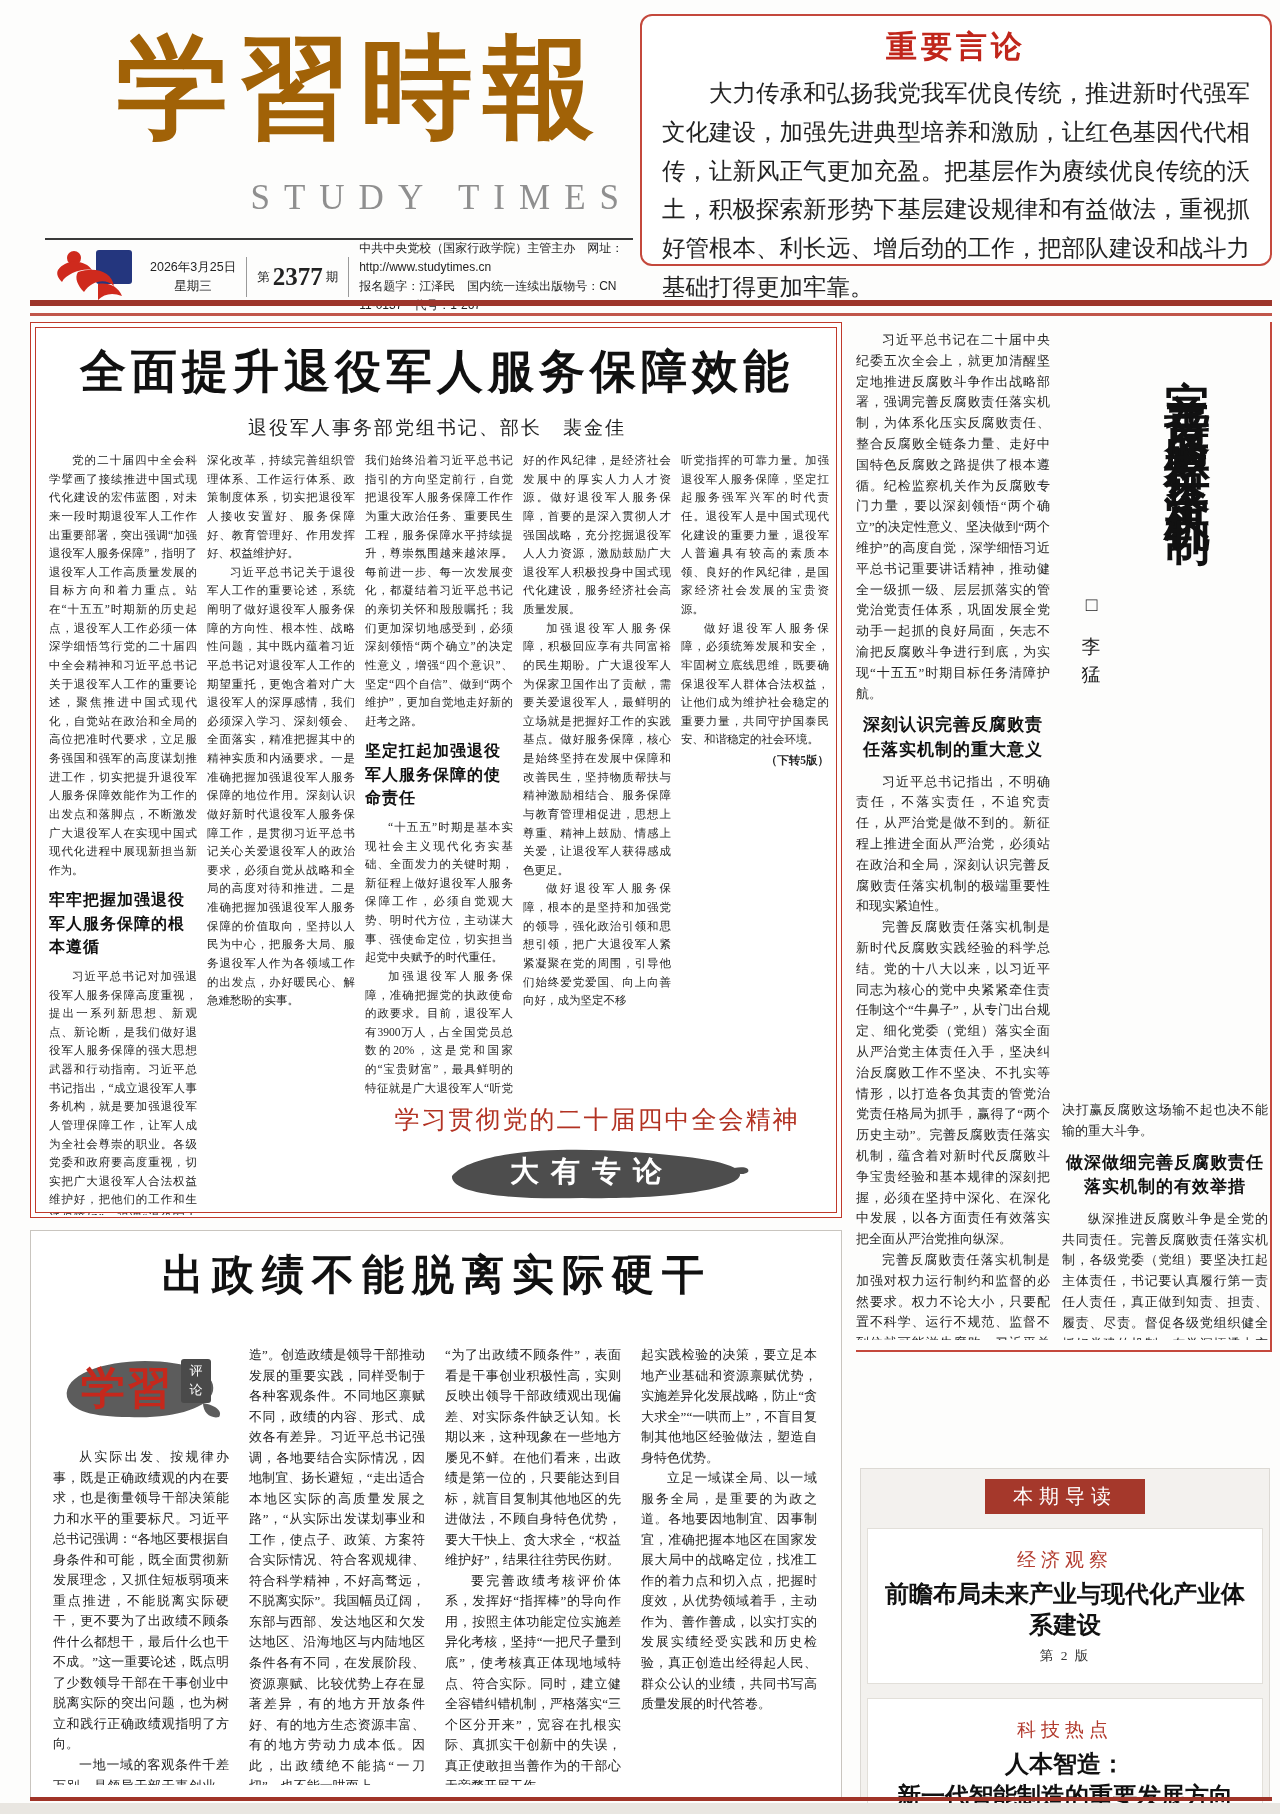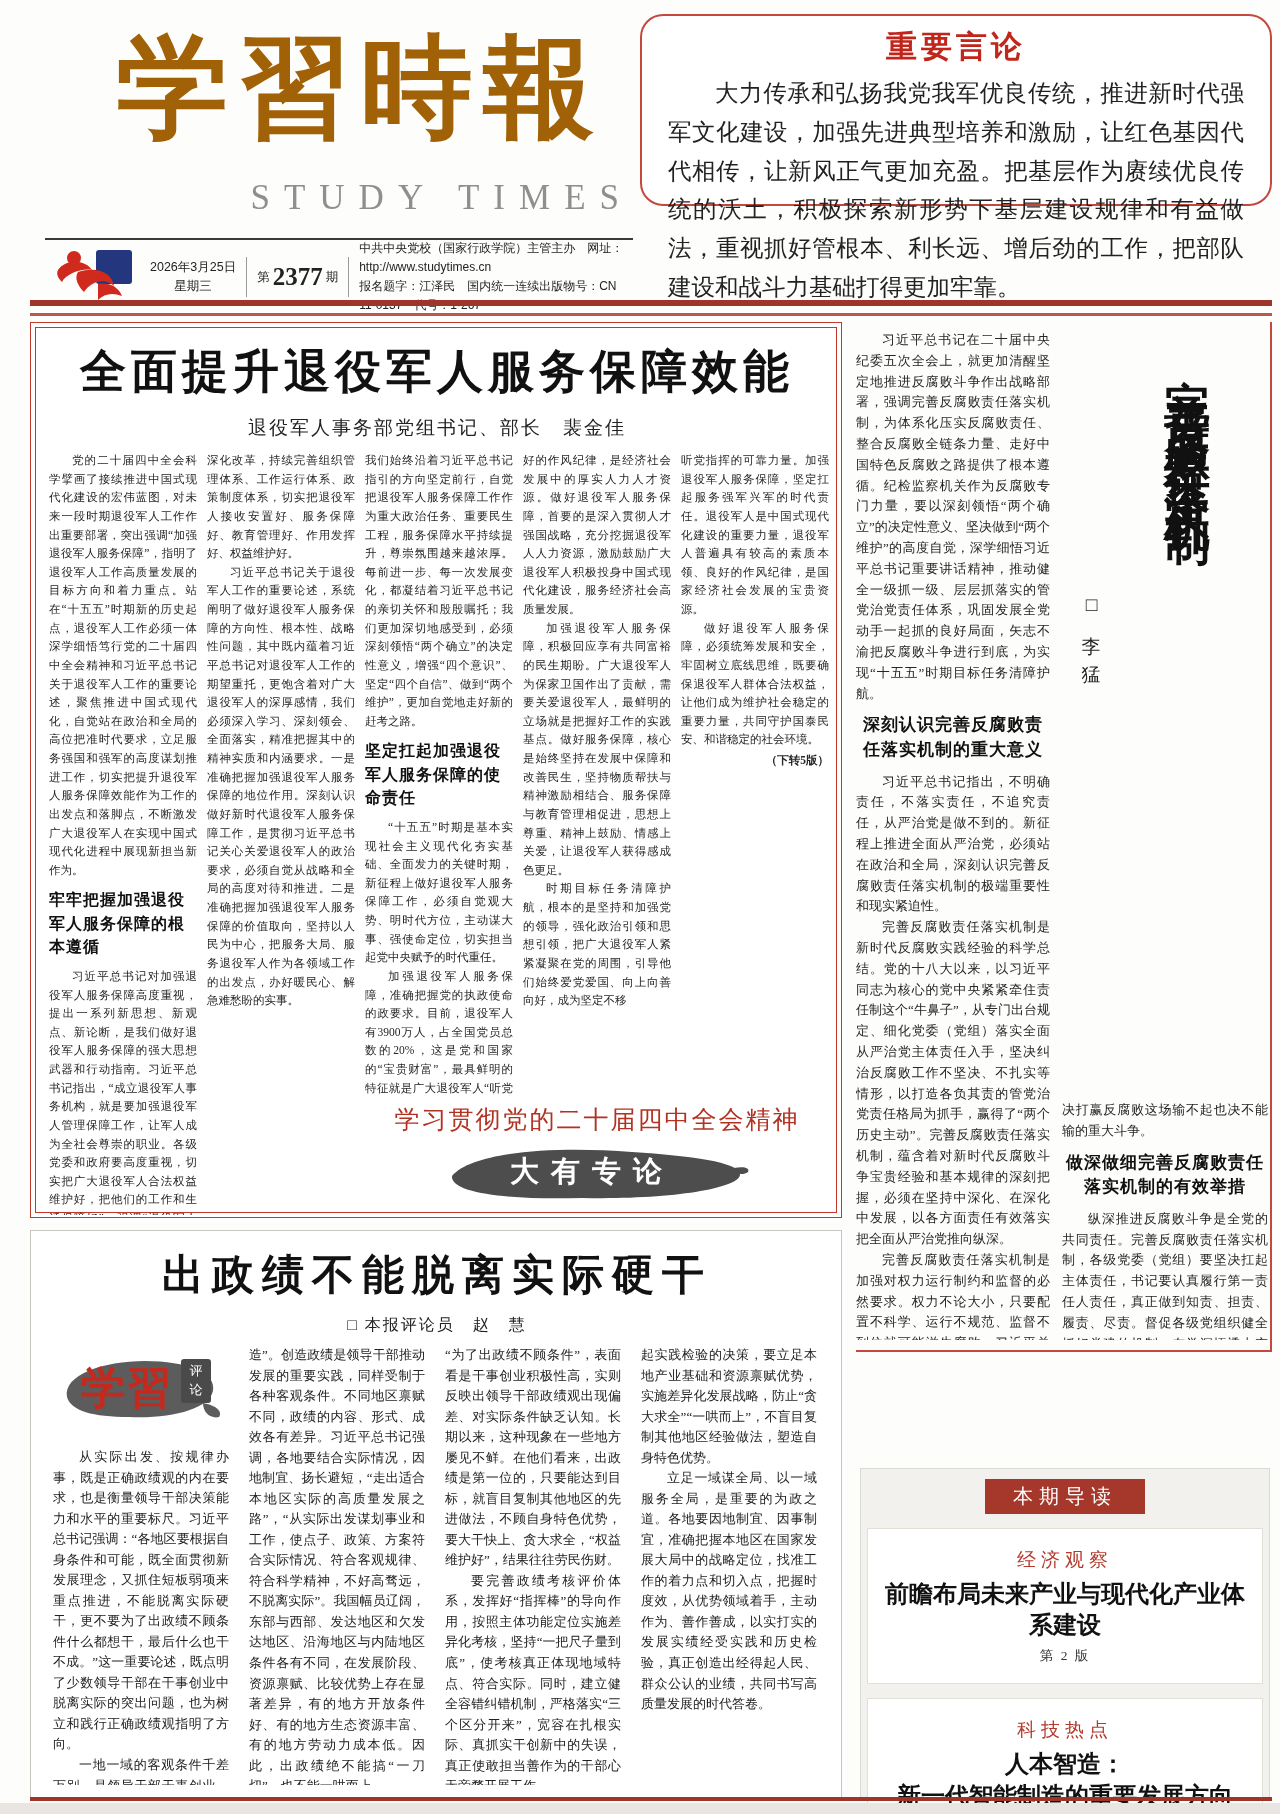--- a/index.html
+++ b/index.html
@@ -15,22 +15,22 @@
   .head-rule{left:45px;top:238px;width:588px;height:2px;background:#3a3a3a;}
   .logo-box{left:52px;top:248px;width:88px;height:54px;}
   .infoline{left:150px;top:250px;width:486px;height:54px;display:flex;align-items:center;gap:10px;
             font-size:12.5px;color:#222;font-family:"Liberation Sans",sans-serif;}
   .info-date{text-align:center;line-height:1.5;flex:0 0 auto;}
   .info-sep{width:1px;height:40px;background:#9a9a9a;flex:0 0 auto;}
   .issue-wrap{display:flex;align-items:center;gap:3px;flex:0 0 auto;}
   .issue-num{font-size:25px;font-weight:bold;font-family:"Liberation Serif",serif;}
   .info-pub{line-height:1.6;font-size:12px;flex:1 1 auto;}
   
-  .remarks{left:640px;top:14px;width:632px;height:192px;border:2px solid #c4483c;border-radius:23px;
-           background:#fff;box-sizing:border-box;padding:8px 26px;}
+  .remarks{left:640px;top:14px;width:632px;height:252px;border:2px solid #c4483c;border-radius:12px;
+           background:#fff;box-sizing:border-box;padding:8px 20px;}
   .remarks-title{text-align:center;font-size:31px;font-weight:bold;color:#c0261b;letter-spacing:4px;
                  font-family:"Liberation Sans",sans-serif;margin:2px 0 6px 0;}
   .remarks-body{font-size:23.5px;line-height:1.65;text-align:justify;color:#222;}
   .remarks-body p{margin:0;text-indent:2em;}
   
   .band1{left:30px;top:300px;width:1242px;height:6px;background:#9d352a;}
   .band2{left:30px;top:313px;width:1242px;height:3px;background:#c1564a;}
   
   .lead-box{left:30px;top:322px;width:812px;height:896px;border:1px solid #c0392b;
             outline:1px solid #c0392b;outline-offset:-6px;box-sizing:border-box;background:#fff;}
@@ -149,21 +149,21 @@
       </div>
     <div class="col lead-c lead-c-short" style="left:334px;">
         <p class="seg-pc">我们始终沿着习近平总书记指引的方向坚定前行，自觉把退役军人服务保障工作作为重大政治任务、重要民生工程，服务保障水平持续提升，尊崇氛围越来越浓厚。每前进一步、每一次发展变化，都凝结着习近平总书记的亲切关怀和殷殷嘱托；我们更加深切地感受到，必须深刻领悟“两个确立”的决定性意义，增强“四个意识”、坚定“四个自信”、做到“两个维护”，更加自觉地走好新的赶考之路。</p>
         <div class="seg-h">坚定扛起加强退役军人服务保障的使命责任</div>
         <p class="seg-p">“十五五”时期是基本实现社会主义现代化夯实基础、全面发力的关键时期，新征程上做好退役军人服务保障工作，必须自觉观大势、明时代方位，主动谋大事、强使命定位，切实担当起党中央赋予的时代重任。</p>
         <p class="seg-p">加强退役军人服务保障，准确把握党的执政使命的政要求。目前，退役军人有3900万人，占全国党员总数的20%，这是党和国家的“宝贵财富”，最具鲜明的特征就是广大退役军人“听党话、跟党走”、“退役不褪志”的政治本色。</p>
       </div>
     <div class="col lead-c lead-c-short" style="left:492px;">
         <p class="seg-pc">好的作风纪律，是经济社会发展中的厚实人力人才资源。做好退役军人服务保障，首要的是深入贯彻人才强国战略，充分挖掘退役军人人力资源，激励鼓励广大退役军人积极投身中国式现代化建设，服务经济社会高质量发展。</p>
         <p class="seg-p">加强退役军人服务保障，积极回应享有共同富裕的民生期盼。广大退役军人为保家卫国作出了贡献，需要关爱退役军人，最鲜明的立场就是把握好工作的实践基点。做好服务保障，核心是始终坚持在发展中保障和改善民生，坚持物质帮扶与精神激励相结合、服务保障与教育管理相促进，思想上尊重、精神上鼓励、情感上关爱，让退役军人获得感成色更足。</p>
-        <p class="seg-p">时期目标任务清障护航，根本的是坚持和加强党的领导，强化政治引领和思想引领，把广大退役军人紧紧凝聚在党的周围，引导他们始终爱党爱国、向上向善向好，成为坚定不移</p>
+        <p class="seg-p">做好退役军人服务保障，根本的是坚持和加强党的领导，强化政治引领和思想引领，把广大退役军人紧紧凝聚在党的周围，引导他们始终爱党爱国、向上向善向好，成为坚定不移</p>
       </div>
     <div class="col lead-c lead-c-short" style="left:650px;">
         <p class="seg-pc">听党指挥的可靠力量。加强退役军人服务保障，坚定扛起服务强军兴军的时代责任。退役军人是中国式现代化建设的重要力量，退役军人普遍具有较高的素质本领、良好的作风纪律，是国家经济社会发展的宝贵资源。</p>
         <p class="seg-p">做好退役军人服务保障，必须统筹发展和安全，牢固树立底线思维，既要确保退役军人群体合法权益，让他们成为维护社会稳定的重要力量，共同守护国泰民安、和谐稳定的社会环境。</p>
         <p class="seg-cont">（下转5版）</p>
       </div>
 
     <div class="abs slogan-wrap">
       <div class="slogan">学习贯彻党的二十届四中全会精神</div>
       <div class="brush">
@@ -203,21 +203,20 @@
     <div class="guide-item">
       <div class="guide-cat">科技热点</div>
       <div class="guide-title">人本智造：</div>
       <div class="guide-title">新一代智能制造的重要发展方向</div>
       <div class="guide-page">第 6 版</div>
     </div>
   </div>
 
   <div class="abs comm-box">
     <div class="abs comm-headline">出政绩不能脱离实际硬干</div>
-    <div class="abs comm-byline">□ 本报评论员　赵　慧</div>
 
     <div class="col comm-c" style="left:22px;">
       <div class="comm-logo">
         <svg width="176" height="96" viewBox="0 0 176 96">
           <path d="M14 52 C 10 30, 50 16, 92 16 C 134 16, 164 28, 160 46 C 156 64, 118 74, 76 72 C 40 72, 18 66, 14 52 Z" fill="#3f3f3f" opacity="0.85"></path>
           <path d="M150 58 C 162 60, 170 66, 166 72 C 158 74, 150 68, 150 58 Z" fill="#3f3f3f" opacity="0.85"></path>
         </svg>
         <div class="comm-logo-cn">学習</div>
         <div class="comm-seal">
           <div>评</div>

